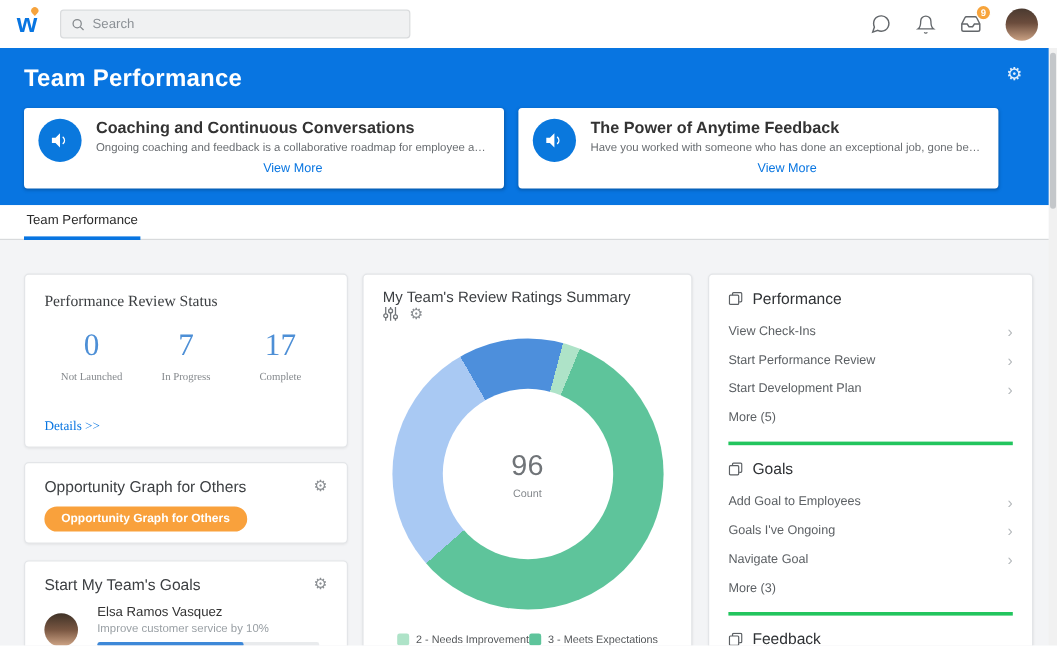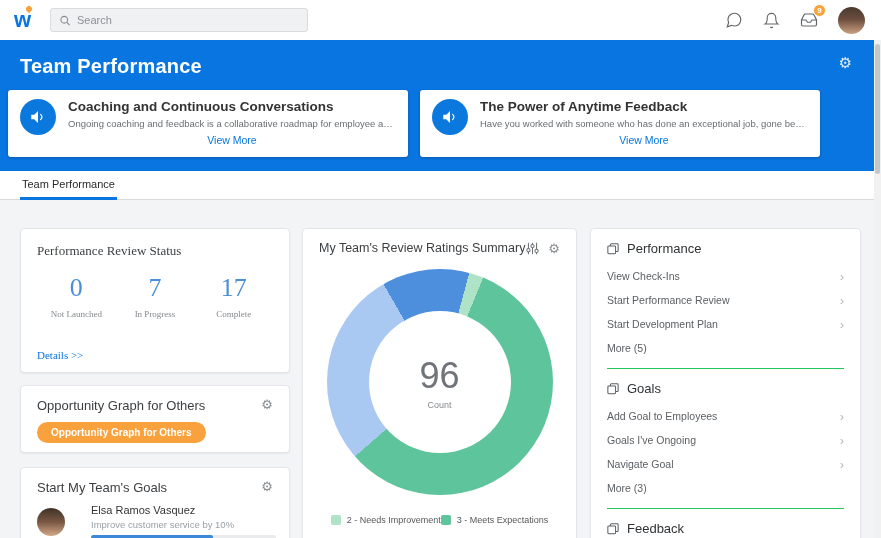--- a/index.html
+++ b/index.html
@@ -4,34 +4,34 @@
 <style>
   * { margin:0; padding:0; box-sizing:border-box; }
   body { font-family:"Liberation Sans", sans-serif; }
   .app { position:relative; width:881px; height:538px; background:#f3f4f6; overflow:hidden; font-family:"Liberation Sans", sans-serif; }
 
   
   .topbar { position:absolute; top:0; left:0; width:881px; height:40px; background:#fff; display:flex; align-items:center; padding:0 16px 0 12px; z-index:6; }
   .logo { position:relative; width:28px; height:28px; margin-right:10px; cursor:pointer; }
   .logo-w { position:absolute; left:2px; top:3px; color:#0875e1; font-weight:bold; font-size:22px; line-height:1; }
   .logo-flame { position:absolute; width:6px; height:6px; background:#f6a33c; border-radius:50% 50% 0 50%; transform:rotate(45deg); top:0; left:14px; }
-  .search { width:258px; height:24px; background:#f0f1f2; border:1px solid #d9dbdd; border-radius:3px; display:flex; align-items:center; padding:0 8px; gap:6px; }
+  .search { width:292px; height:24px; background:#f0f1f2; border:1px solid #d9dbdd; border-radius:3px; display:flex; align-items:center; padding:0 8px; gap:6px; }
   .search input { border:none; background:transparent; outline:none; font-size:11px; color:#333; width:100%; font-family:inherit; }
   .search input::placeholder { color:#8b9095; }
   .top-icons { margin-left:auto; display:flex; align-items:center; gap:20px; }
   .top-icons svg { display:block; cursor:pointer; }
   .inbox-wrap { position:relative; cursor:pointer; }
   .badge { position:absolute; top:-7px; right:-8px; background:#f7a43b; color:#fff; font-size:8px; font-weight:bold; min-width:13px; height:13px; padding:0 2px; border-radius:7px; display:flex; align-items:center; justify-content:center; border:1px solid #fff; }
   .avatar { width:27px; height:27px; border-radius:50%; background:linear-gradient(180deg,#4a3a30 0%,#6b4c3c 45%,#caa183 100%); cursor:pointer; flex:none; }
 
   
   .banner { position:absolute; top:40px; left:0; width:874px; height:131px; background:#0875e1; }
   .banner h1 { position:absolute; left:20px; top:15px; color:#fff; font-size:20px; font-weight:600; letter-spacing:.2px; }
   .banner-gear { position:absolute; right:22px; top:15px; color:rgba(255,255,255,.88); font-size:15px; cursor:pointer; line-height:1; }
-  .banner-cards { position:absolute; left:8px; top:50px; display:flex; gap:12px; }
+  .banner-cards { position:absolute; left:20px; top:50px; display:flex; gap:12px; }
   .ann-card { width:400px; height:67px; background:#fff; border-radius:3px; box-shadow:0 1px 3px rgba(0,0,0,.25); display:flex; padding:9px 12px; gap:12px; cursor:pointer; }
   .ann-icon { width:36px; height:36px; border-radius:50%; background:#0a78dd; flex:none; display:flex; align-items:center; justify-content:center; }
   .ann-body { flex:1; min-width:0; display:flex; flex-direction:column; }
   .ann-title { font-size:13.5px; font-weight:600; color:#333; white-space:nowrap; overflow:hidden; }
   .ann-desc { font-size:9.5px; color:#696d71; margin-top:4px; white-space:nowrap; overflow:hidden; text-overflow:ellipsis; }
   .ann-link { font-size:10.5px; color:#0875e1; margin-top:5px; text-align:center; font-weight:500; cursor:pointer; text-decoration:none; }
 
   
   .tabbar { position:absolute; top:171px; left:0; width:874px; height:29px; background:#fff; border-bottom:1px solid #d8dadc; }
   .tab { position:absolute; left:20px; top:0; height:29px; display:flex; align-items:center; font-size:11px; color:#2a2a2a; font-weight:500; border-bottom:3px solid #0875e1; padding:0 2px; cursor:pointer; }
@@ -46,42 +46,42 @@
   .stats { display:flex; margin-top:14px; }
   .stat { flex:1; text-align:center; cursor:pointer; }
   .stat-value { font-size:26px; color:#4d8fd6; }
   .stat-label { font-size:9px; color:#85898d; margin-top:6px; }
   .details-link { position:absolute; left:16px; bottom:11px; font-size:11px; color:#0875e1; cursor:pointer; text-decoration:none; }
 
   #opportunity-card { left:20px; top:385px; width:270px; height:68px; padding:12px 16px; }
   .orange-btn { margin-top:9px; display:inline-block; background:#f9a13c; color:#fff; font-size:10px; font-weight:bold; padding:5px 14px; border-radius:12px; border:none; cursor:pointer; font-family:inherit; }
 
   #goals-card { left:20px; top:467px; width:270px; height:110px; padding:12px 16px; }
-  .emp-row { display:flex; gap:26px; margin-top:9px; align-items:center; }
+  .emp-row { display:flex; gap:16px; margin-top:9px; align-items:flex-end; }
   .emp-avatar { width:28px; height:28px; border-radius:50%; background:linear-gradient(180deg,#3f3227 0%,#7a5742 50%,#d3a98a 100%); flex:none; cursor:pointer; }
   .emp-name { font-size:11px; color:#333; }
   .emp-goal { font-size:9.5px; color:#9aa0a5; margin-top:3px; }
   .progress-track { margin-top:5px; width:185px; height:4px; background:#e9ebed; border-radius:2px; overflow:hidden; }
   .progress-fill { height:100%; background:#3d88d8; border-radius:2px; }
 
   #ratings-card { left:302px; top:228px; width:275px; height:330px; padding:12px 16px; }
-  .ratings-head { display:flex; justify-content:space-between; align-items:flex-end; }
+  .ratings-head { display:flex; justify-content:space-between; align-items:flex-start;flex-direction:column; }
   .head-icons { display:flex; gap:9px; align-items:center; }
   .head-icons svg { cursor:pointer; display:block; }
   .donut-wrap { position:relative; width:226px; height:226px; margin:14px auto 0; }
   .donut { width:100%; height:100%; border-radius:50%; }
   .donut-hole { position:absolute; left:50%; top:50%; transform:translate(-50%,-50%); width:142px; height:142px; background:#fff; border-radius:50%; display:flex; flex-direction:column; align-items:center; justify-content:center; }
-  .donut-value { font-size:36px; color:#707478; font-weight:300; }
+  .donut-value { font-size:24px; color:#707478; font-weight:300; }
   .donut-label { font-size:9px; color:#85898d; margin-top:3px; }
   .legend { display:flex; justify-content:center; margin-top:20px; }
   .legend-item { display:flex; align-items:center; gap:6px; font-size:9px; color:#55585b; }
   .swatch { width:10px; height:10px; border-radius:2px; flex:none; }
 
   #actions-card { left:590px; top:228px; width:271px; height:330px; padding:0 16px; }
-  .section { padding:12px 0 8px; border-bottom:1px solid #22c55e; }
+  .section { padding:12px 0 8px; border-bottom:3px solid #22c55e; }
   .section:last-child { border-bottom:none; }
   .section-head { display:flex; align-items:center; gap:8px; margin-bottom:8px; }
   .section-head svg { display:block; }
   .section-title { font-size:13px; color:#2f3235; font-weight:500; }
   .action-item { height:24px; display:flex; align-items:center; justify-content:space-between; cursor:pointer; }
   .action-label { font-size:10.5px; color:#5c6064; }
   .chev { color:#b6babd; font-size:13px; line-height:1; }
 
   
   .scrollbar { position:absolute; right:0; top:40px; width:7px; height:498px; background:#f1f1f1; }

